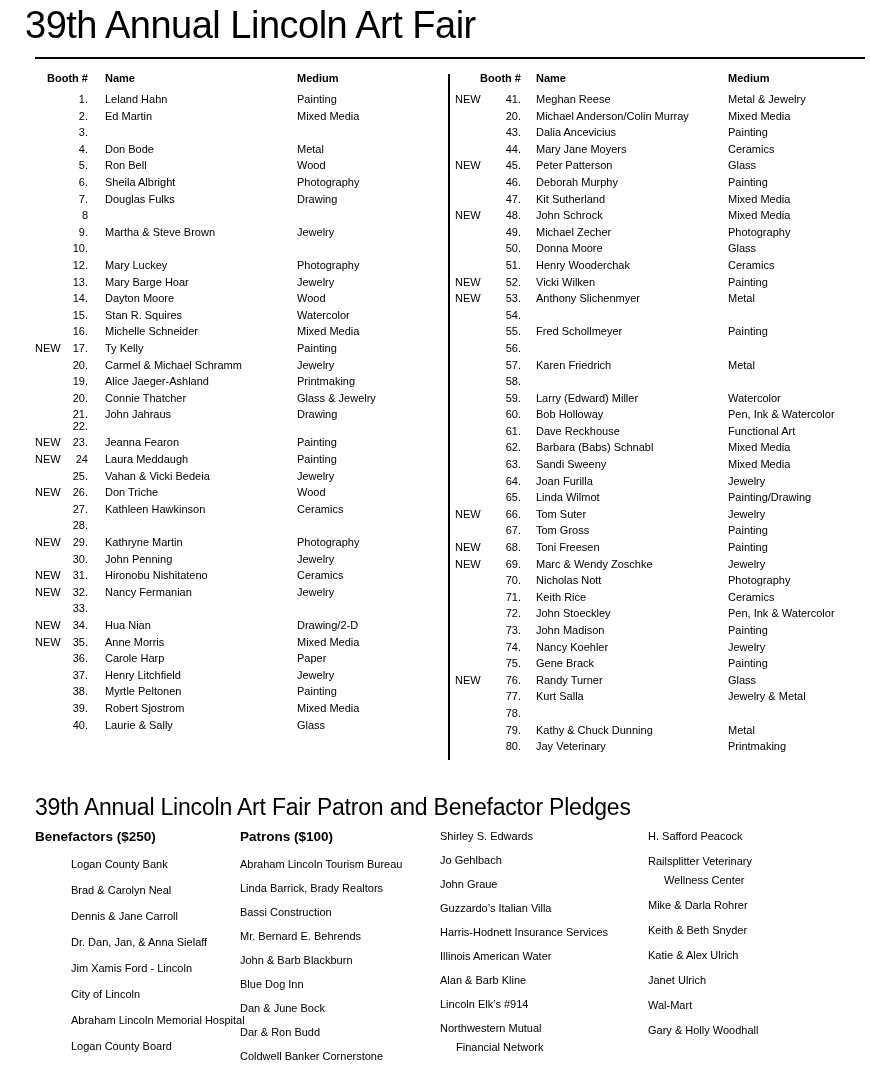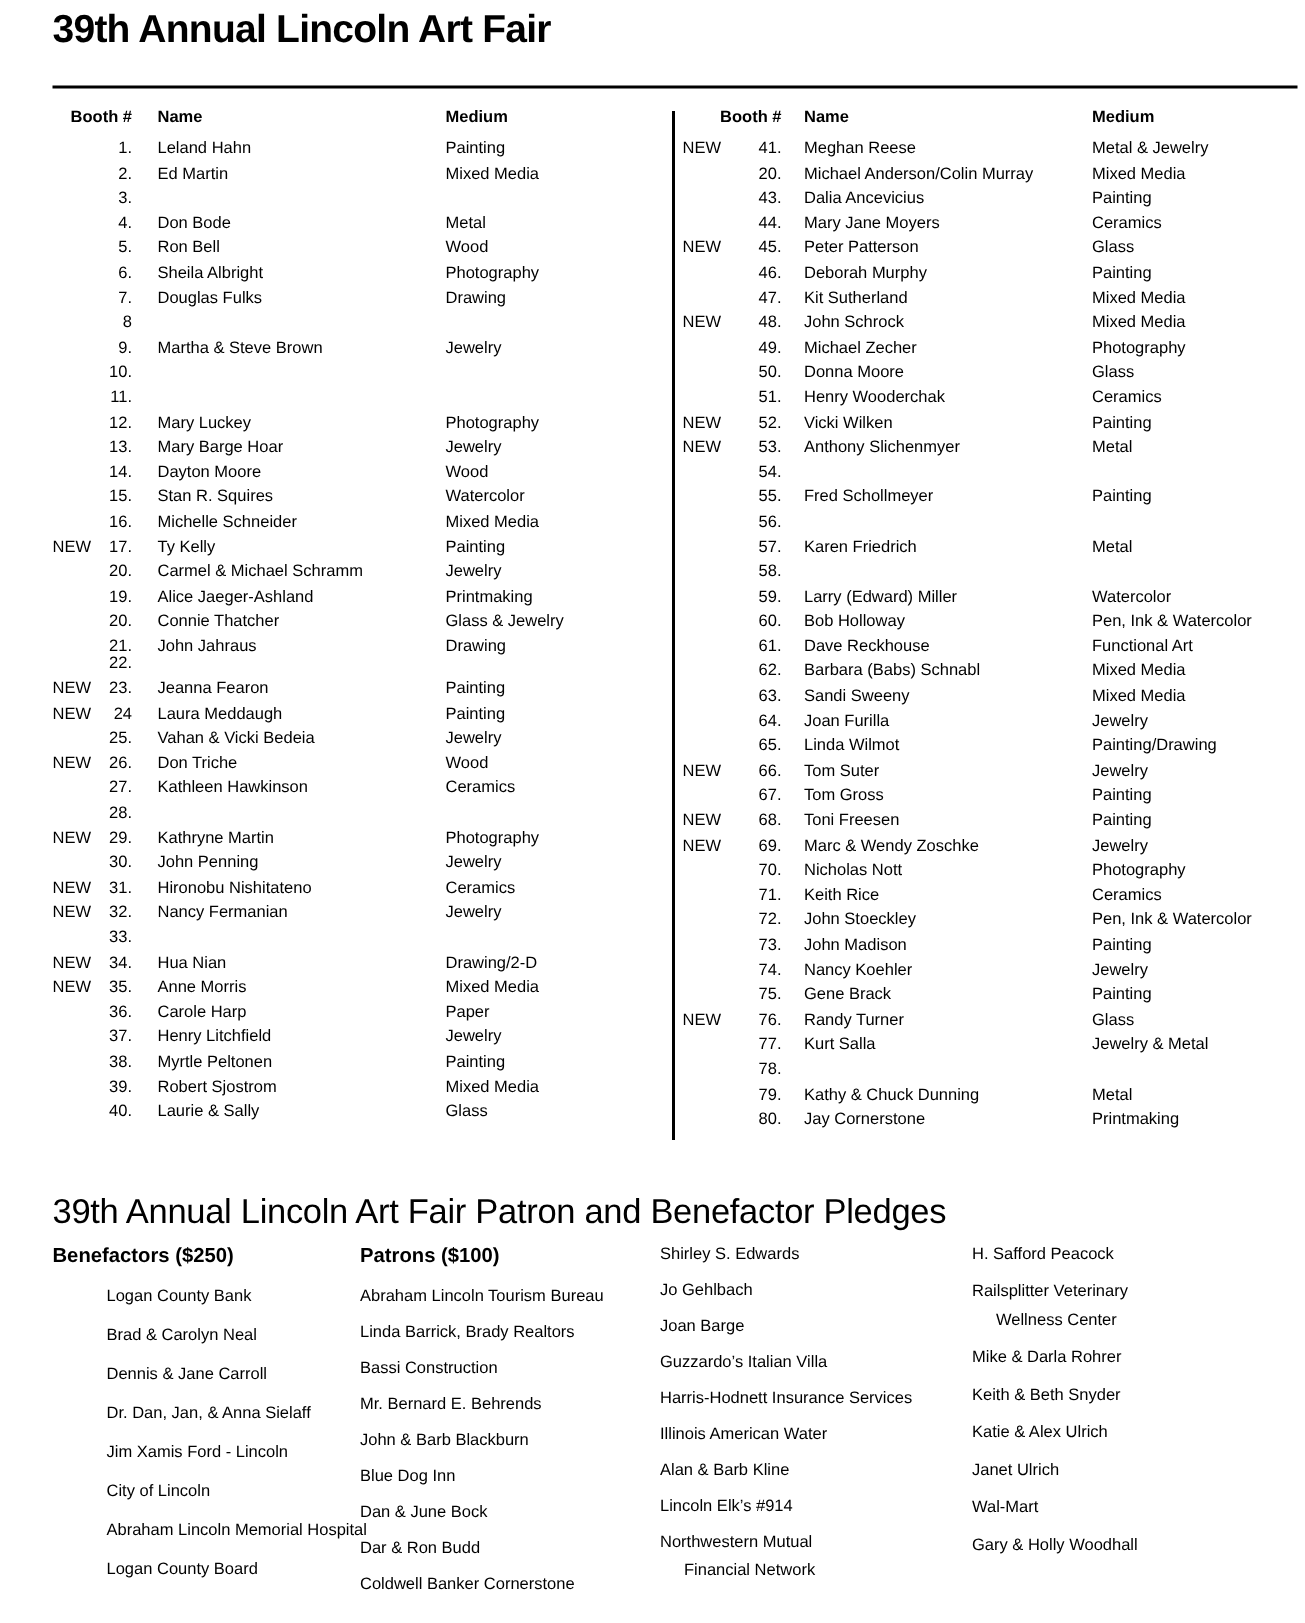--- a/index.html
+++ b/index.html
@@ -1,22 +1,22 @@
 <!DOCTYPE html>
 <html><head>
 <meta charset="utf-8">
 <style>
   html,body { margin:0; padding:0; background:#fff; }
   .page {
     position:relative; width:870px; height:1082px; background:#ffffff;
     font-family:"Liberation Sans", sans-serif; color:#000; overflow:hidden;
   }
   .page-title {
-    position:absolute; left:35px; top:4px; margin:0;
-    font-size:26px; font-weight:700; letter-spacing:-0.5px; white-space:nowrap;
+    position:absolute; left:25px; top:4px; margin:0;
+    font-size:38px; font-weight:400; letter-spacing:-0.5px; white-space:nowrap;
   }
   .title-rule { position:absolute; left:35px; top:57px; width:830px; height:2px; background:#000; }
 
   .booth-col { position:absolute; top:72px; font-size:11px; }
   #left-col  { left:35px;  width:400px; }
   #right-col { left:455px; width:412px; }
   .col-divider { position:absolute; left:448px; top:74px; width:2px; height:686px; background:#000; }
 
   .bhead, .brow { display:grid; }
   #left-col  .bhead, #left-col  .brow { grid-template-columns:34px 19px 17px 192px auto; }
@@ -126,27 +126,20 @@
         </div>
         <div class="brow">
           <span class="rnew"></span>
           <span class="rnum">10.</span>
           <span class="rgap"></span>
           <span class="rname"></span>
           <span class="rmed"></span>
         </div>
         <div class="brow">
           <span class="rnew"></span>
-          <span class="rnum">11.</span>
-          <span class="rgap"></span>
-          <span class="rname"></span>
-          <span class="rmed"></span>
-        </div>
-        <div class="brow">
-          <span class="rnew"></span>
           <span class="rnum">12.</span>
           <span class="rgap"></span>
           <span class="rname">Mary Luckey</span>
           <span class="rmed">Photography</span>
         </div>
         <div class="brow">
           <span class="rnew"></span>
           <span class="rnum">13.</span>
           <span class="rgap"></span>
           <span class="rname">Mary Barge Hoar</span>
@@ -623,21 +616,21 @@
           <span class="rnew"></span>
           <span class="rnum">79.</span>
           <span class="rgap"></span>
           <span class="rname">Kathy &amp; Chuck Dunning</span>
           <span class="rmed">Metal</span>
         </div>
         <div class="brow">
           <span class="rnew"></span>
           <span class="rnum">80.</span>
           <span class="rgap"></span>
-          <span class="rname">Jay Cornerstone</span>
+          <span class="rname">Jay Veterinary</span>
           <span class="rmed">Printmaking</span>
         </div>
       </div>
   </div>
 
   <h2 class="pledge-title">39th Annual Lincoln Art Fair Patron and Benefactor Pledges</h2>
 
   <div class="pcol" id="pcol1">
     <div class="pledge-header">Benefactors ($250)</div>
     <div>
@@ -703,21 +696,21 @@
 
   <div class="pcol" id="pcol3">
     <div>
         <div class="pledge-item">
           <div class="pledge-line1">Shirley S. Edwards</div>
         </div>
         <div class="pledge-item">
           <div class="pledge-line1">Jo Gehlbach</div>
         </div>
         <div class="pledge-item">
-          <div class="pledge-line1">Joan Barge</div>
+          <div class="pledge-line1">John Graue</div>
         </div>
         <div class="pledge-item">
           <div class="pledge-line1">Guzzardo’s Italian Villa</div>
         </div>
         <div class="pledge-item">
           <div class="pledge-line1">Harris-Hodnett Insurance Services</div>
         </div>
         <div class="pledge-item">
           <div class="pledge-line1">Illinois American Water</div>
         </div>

